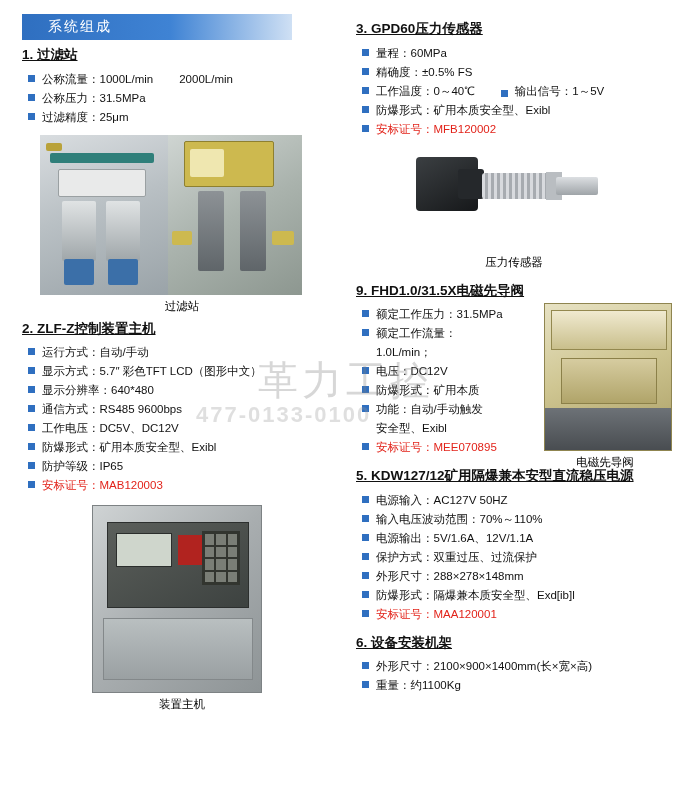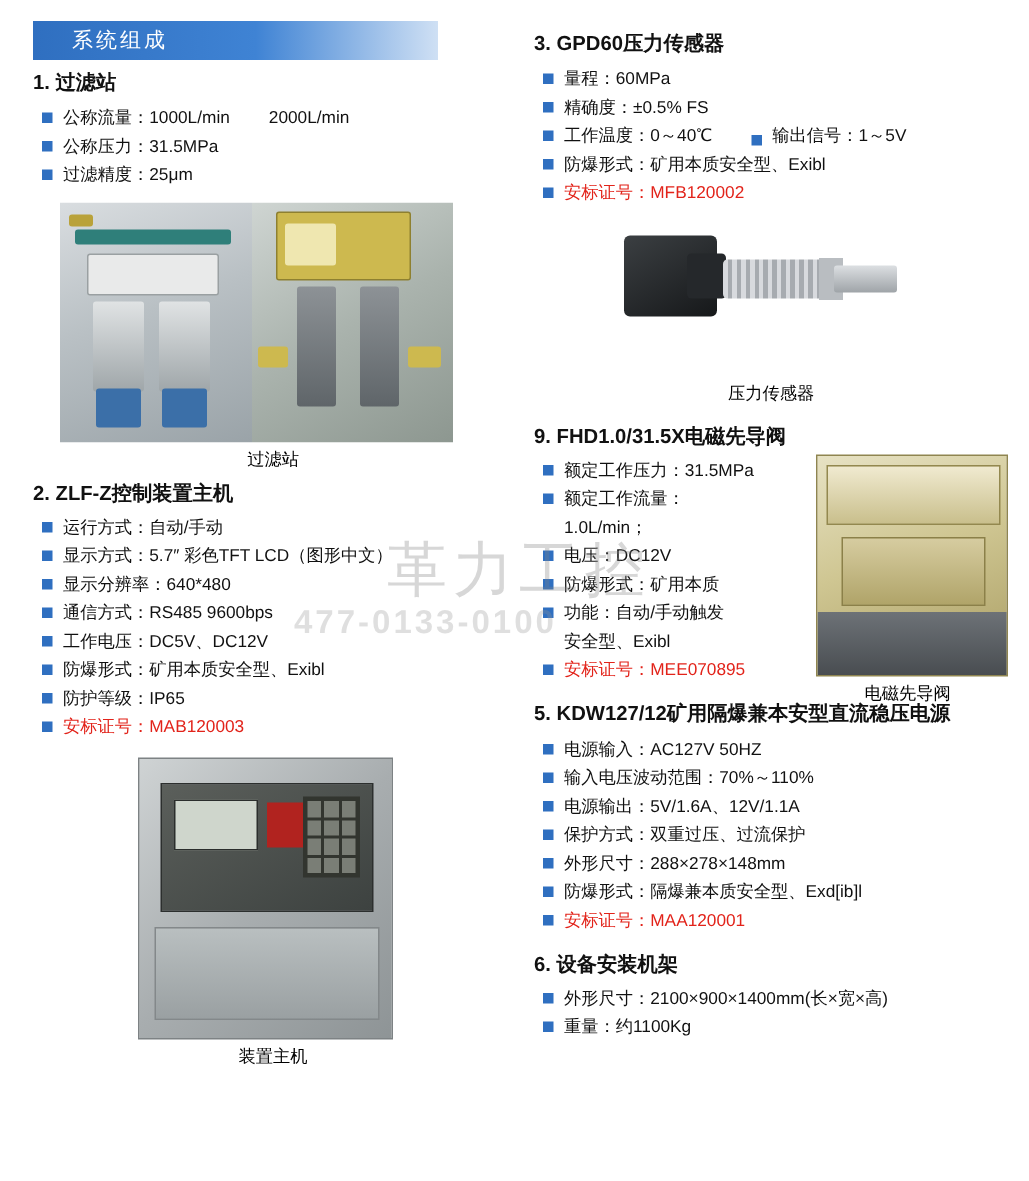--- a/index.html
+++ b/index.html
@@ -34,20 +34,21 @@
     letter-spacing: 2px;
   }
 
   
   .sec-title {
     font-size: 13.5px;
     font-weight: bold;
     color: #111;
     margin: 6px 0 6px 0;
     line-height: 1.3;
+    text-decoration: underline;
   }
   .col-right .sec-title { margin-top: 12px; }
 
   
   ul.specs { list-style: none; margin: 0 0 0 6px; padding: 0; }
   ul.specs li {
     position: relative;
     padding-left: 14px;
     font-size: 11.5px;
     line-height: 19px;

